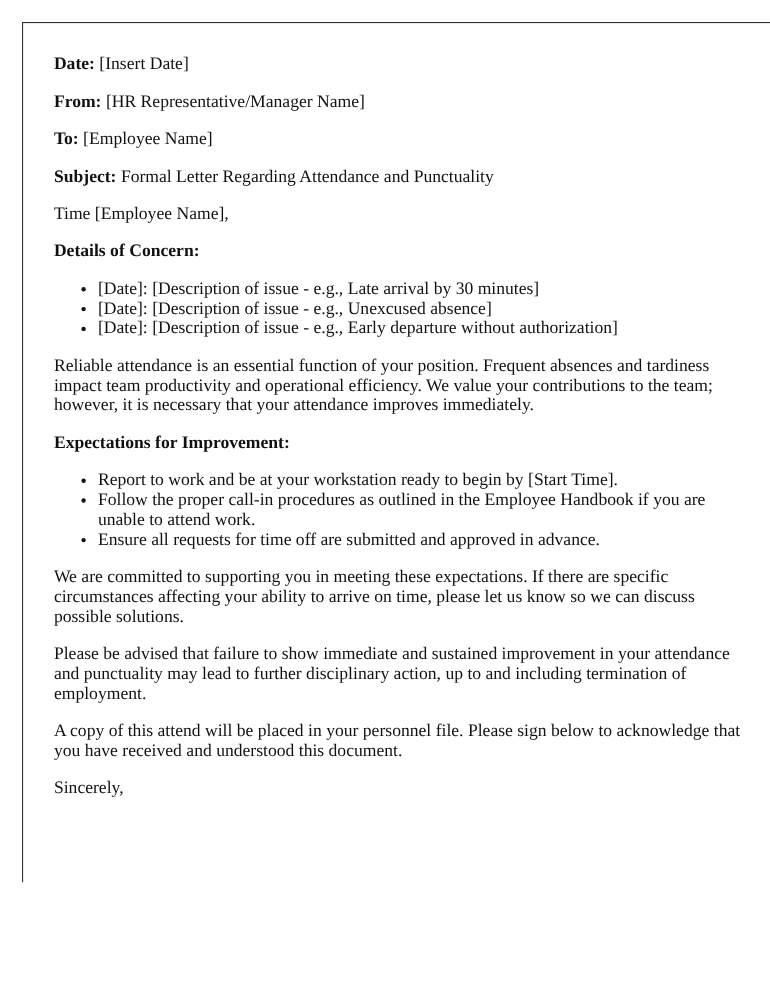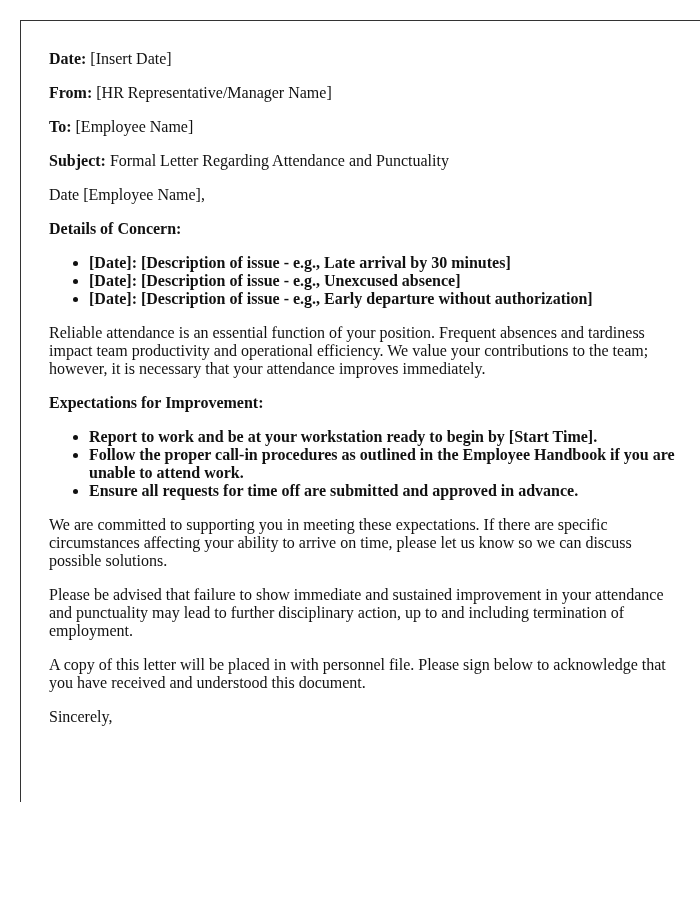--- a/index.html
+++ b/index.html
@@ -37,40 +37,39 @@
   }
   .hdr b, .section-title {
     font-weight: bold;
   }
   .section-title {
     margin: 0 0 16px 0;
   }
   ul {
     margin: 0 0 16px 0;
     padding-left: 40px;
-    font-weight: bold;
   }
   li {
     margin: 0;
   }
 </style>
 </head>
 <body>
 
 <div class="letter">
 
   <p class="hdr"><b>Date:</b> <span>[Insert Date]</span></p>
 
   <p class="hdr"><b>From:</b> <span>[HR Representative/Manager Name]</span></p>
 
   <p class="hdr"><b>To:</b> <span>[Employee Name]</span></p>
 
   <p class="hdr"><b>Subject:</b> <span>Formal Letter Regarding Attendance and Punctuality</span></p>
 
-  <p>Date [Employee Name],</p>
+  <p>Time [Employee Name],</p>
 
 
   <p class="section-title">Details of Concern:</p>
   <ul>
     <li>[Date]: [Description of issue - e.g., Late arrival by 30 minutes]</li>
     <li>[Date]: [Description of issue - e.g., Unexcused absence]</li>
     <li>[Date]: [Description of issue - e.g., Early departure without authorization]</li>
   </ul>
 
   <p>Reliable attendance is an essential function of your position. Frequent absences and tardiness impact team productivity and operational efficiency. We value your contributions to the team; however, it is necessary that your attendance improves immediately.</p>
@@ -79,16 +78,16 @@
   <ul>
     <li>Report to work and be at your workstation ready to begin by [Start Time].</li>
     <li>Follow the proper call-in procedures as outlined in the Employee Handbook if you are unable to attend work.</li>
     <li>Ensure all requests for time off are submitted and approved in advance.</li>
   </ul>
 
   <p>We are committed to supporting you in meeting these expectations. If there are specific circumstances affecting your ability to arrive on time, please let us know so we can discuss possible solutions.</p>
 
   <p>Please be advised that failure to show immediate and sustained improvement in your attendance and punctuality may lead to further disciplinary action, up to and including termination of employment.</p>
 
-  <p>A copy of this letter will be placed in with personnel file. Please sign below to acknowledge that you have received and understood this document.</p>
+  <p>A copy of this attend will be placed in your personnel file. Please sign below to acknowledge that you have received and understood this document.</p>
 
   <p>Sincerely,</p>
 </div>
 
 </body></html>

